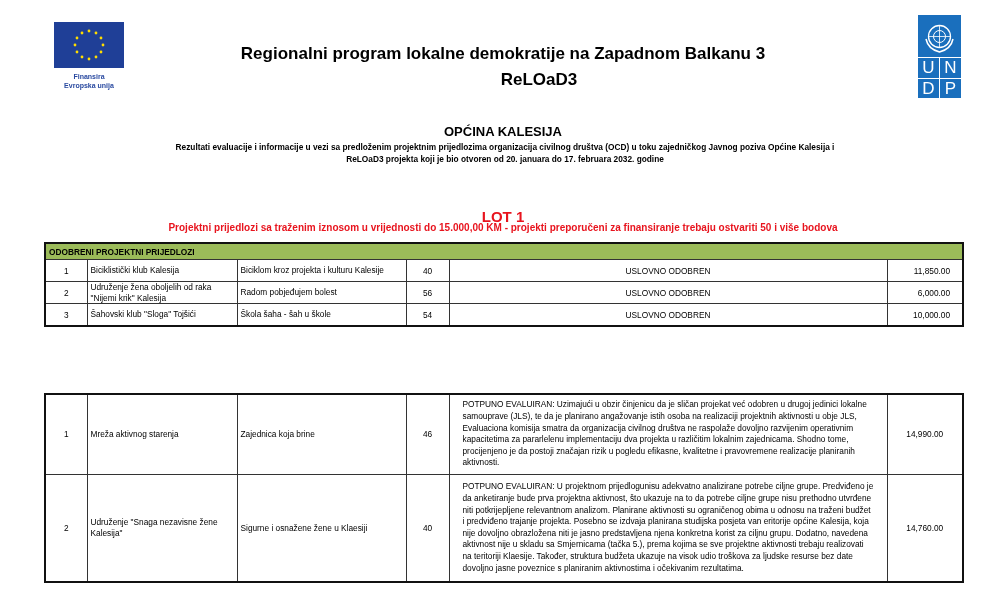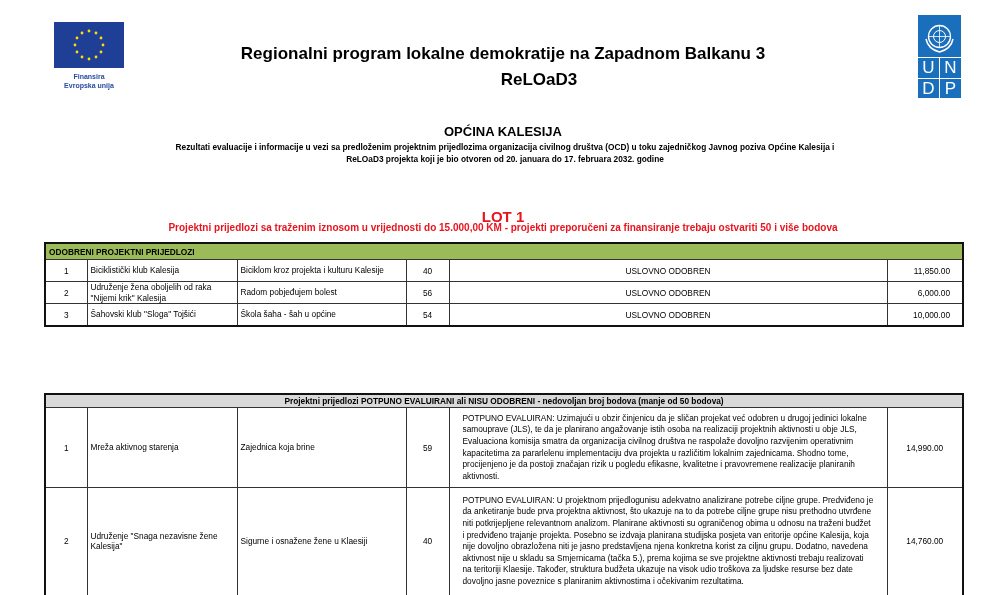--- a/index.html
+++ b/index.html
@@ -110,46 +110,43 @@
     <td class="center">2</td>
     <td class="wrap">Udruženje žena oboljelih od raka "Nijemi krik" Kalesija</td>
     <td class="wrap">Radom pobjeđujem bolest</td>
     <td class="num">56</td>
     <td class="center">USLOVNO ODOBREN</td>
     <td class="right">6,000.00</td>
   </tr>
   <tr class="r1">
     <td class="center">3</td>
     <td class="wrap">Šahovski klub "Sloga" Tojšići</td>
-    <td class="wrap">Škola šaha - šah u općine</td>
+    <td class="wrap">Škola šaha - šah u škole</td>
     <td class="num">54</td>
     <td class="center">USLOVNO ODOBREN</td>
     <td class="right">10,000.00</td>
   </tr>
 </tbody>
   </table>
 
 <table class="t2">
   <colgroup>
     <col style="width:42px">
       <col style="width:150px">
       <col style="width:169px">
       <col style="width:43px">
       <col style="width:438px">
       <col style="width:76px">
   </colgroup>
   <tbody>
-      <tr class="grey">
-    <td colspan="6">Projektni prijedlozi POTPUNO EVALUIRANI ali NISU ODOBRENI - nedovoljan broj bodova (manje od 50 bodova)</td>
-  </tr>
   <tr style="height:80px">
     <td class="center">1</td>
     <td class="wrap">Mreža aktivnog starenja</td>
     <td class="wrap">Zajednica koja brine</td>
-    <td class="num">59</td>
+    <td class="num">46</td>
     <td class="comment">POTPUNO EVALUIRAN: Uzimajući u obzir činjenicu da je sličan projekat već odobren u drugoj jedinici lokalne samouprave (JLS), te da je planirano angažovanje istih osoba na realizaciji projektnih aktivnosti u obje JLS, Evaluaciona komisija smatra da organizacija civilnog društva ne raspolaže dovoljno razvijenim operativnim kapacitetima za pararlelenu implementaciju dva projekta u različitim lokalnim zajednicama. Shodno tome, procijenjeno je da postoji značajan rizik u pogledu efikasne, kvalitetne i pravovremene realizacije planiranih aktivnosti.</td>
     <td class="center">14,990.00</td>
   </tr>
   <tr style="height:108px">
     <td class="center">2</td>
     <td class="wrap">Udruženje "Snaga nezavisne žene Kalesija"</td>
     <td class="wrap">Sigurne i osnažene žene u Klaesiji</td>
     <td class="num">40</td>
     <td class="comment">POTPUNO EVALUIRAN: U projektnom prijedlogunisu adekvatno analizirane potrebe ciljne grupe. Predviđeno je da anketiranje bude prva projektna aktivnost, što ukazuje na to da potrebe ciljne grupe nisu prethodno utvrđene niti potkrijepljene relevantnom analizom. Planirane aktivnosti su ograničenog obima u odnosu na traženi budžet i predviđeno trajanje projekta. Posebno se izdvaja planirana studijska posjeta van eritorije općine Kalesija, koja nije dovoljno obrazložena niti je jasno predstavljena njena konkretna korist za ciljnu grupu. Dodatno, navedena aktivnost nije u skladu sa Smjernicama (tačka 5.), prema kojima se sve projektne aktivnosti trebaju realizovati na teritoriji Klaesije. Također, struktura budžeta ukazuje na visok udio troškova za ljudske resurse bez date dovoljno jasne poveznice s planiranim aktivnostima i očekivanim rezultatima.</td>
     <td class="center">14,760.00</td>

